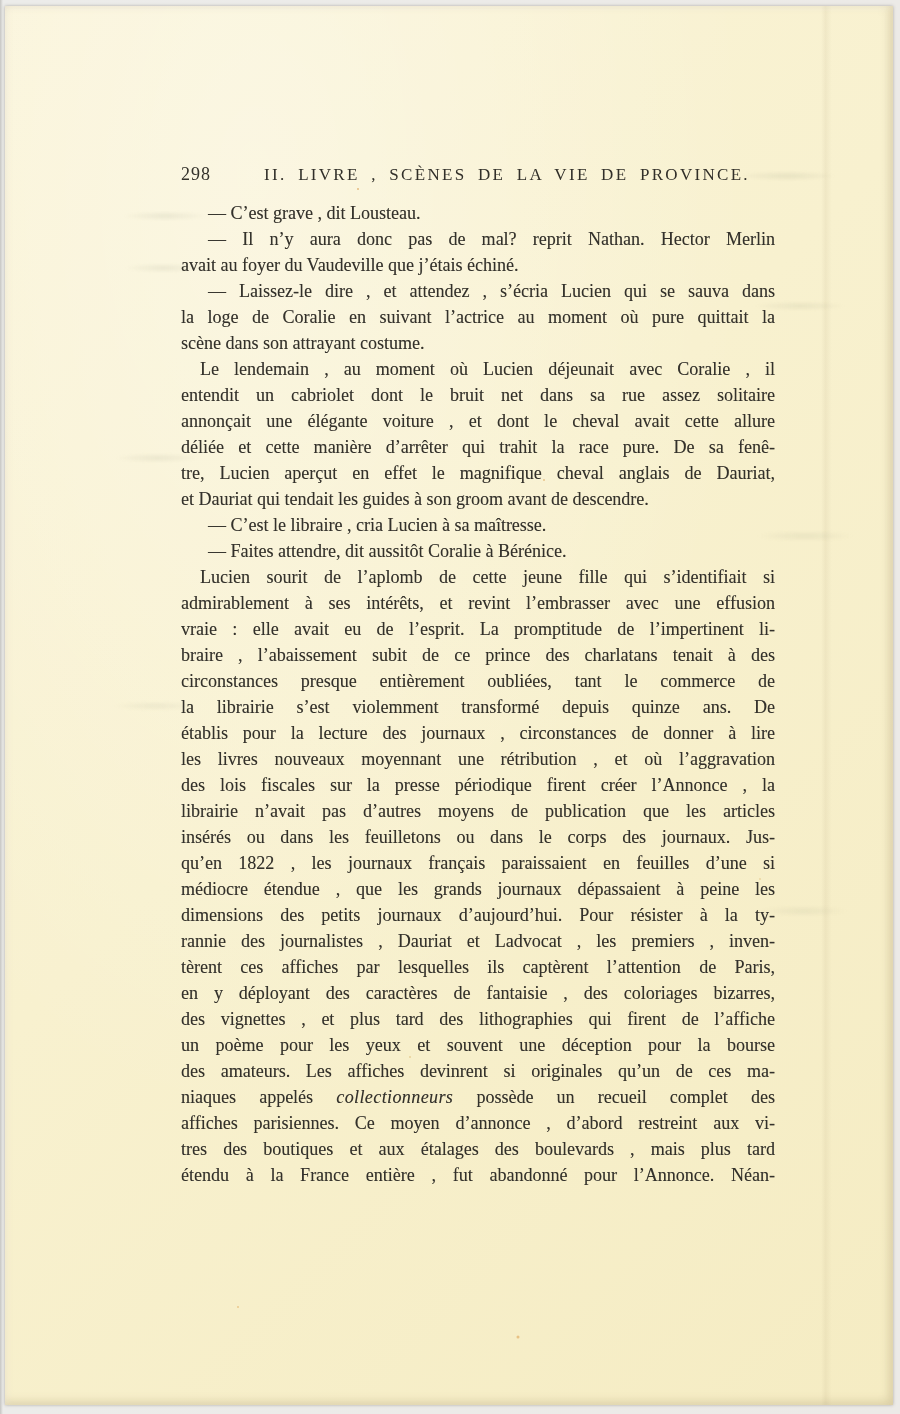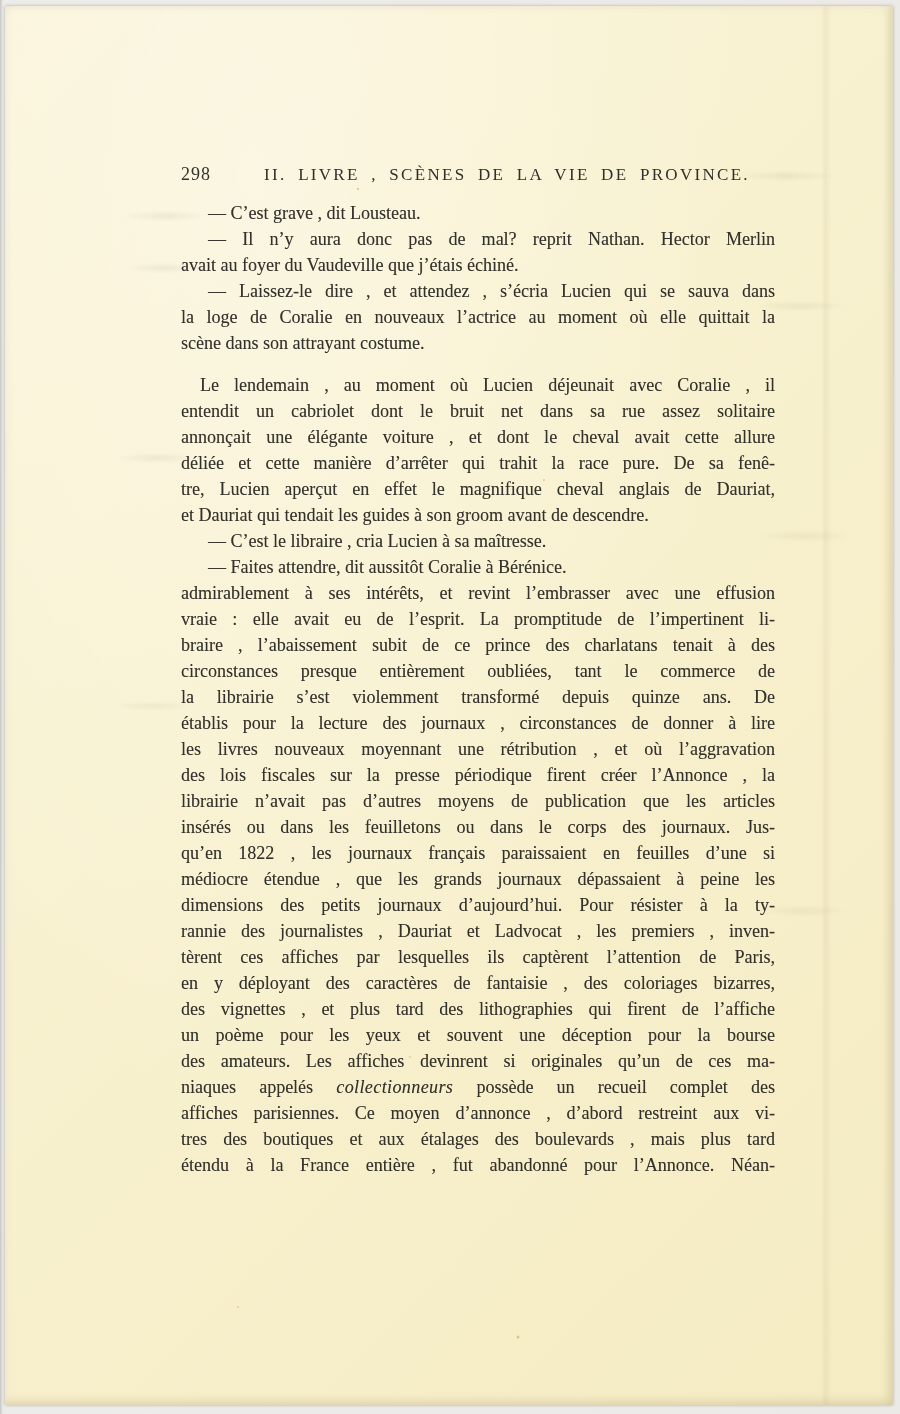--- a/index.html
+++ b/index.html
@@ -63,21 +63,21 @@
     position:absolute;left:176px;top:194px;width:594px;
     font-size:18px;color:#33312b;
     text-shadow:0.25px 0.25px 0 rgba(55,50,40,0.35);
   }
   .line{
     height:26px;line-height:26px;white-space:normal;
     text-align:justify;text-align-last:justify;
   }
   .line.last{text-align-last:left;}
   .line.first.dialogue{padding-left:27px;}
-  .line.first.normal{padding-left:19px;margin-top:16px;}
+  .line.first.normal{padding-left:19px;}
   .it{font-style:italic;letter-spacing:0.4px;}
 </style>
 </head>
 <body>
 
 <div class="scan">
   <div class="paper">
     <div class="verso-bleed"></div>
     <div class="specks"></div>
     <header class="header">
@@ -87,38 +87,39 @@
     <main class="text-block">
         <div>
           <div class="line first dialogue last"><span>— C’est grave , dit Lousteau.</span></div>
         </div>
         <div>
           <div class="line first dialogue"><span>— Il n’y aura donc pas de mal? reprit Nathan. Hector Merlin</span></div>
           <div class="line last"><span>avait au foyer du Vaudeville que j’étais échiné.</span></div>
         </div>
         <div>
           <div class="line first dialogue"><span>— Laissez-le dire , et attendez , s’écria Lucien qui se sauva dans</span></div>
-          <div class="line"><span>la loge de Coralie en nouveaux l’actrice au moment où elle quittait la</span></div>
+          <div class="line"><span>la loge de Coralie en suivant l’actrice au moment où pure quittait la</span></div>
           <div class="line last"><span>scène dans son attrayant costume.</span></div>
         </div>
         <div>
           <div class="line first normal"><span>Le lendemain , au moment où Lucien déjeunait avec Coralie , il</span></div>
           <div class="line"><span>entendit un cabriolet dont le bruit net dans sa rue assez solitaire</span></div>
           <div class="line"><span>annonçait une élégante voiture , et dont le cheval avait cette allure</span></div>
           <div class="line"><span>déliée et cette manière d’arrêter qui trahit la race pure. De sa fenê-</span></div>
           <div class="line"><span>tre, Lucien aperçut en effet le magnifique cheval anglais de Dauriat,</span></div>
           <div class="line last"><span>et Dauriat qui tendait les guides à son groom avant de descendre.</span></div>
         </div>
         <div>
           <div class="line first dialogue last"><span>— C’est le libraire , cria Lucien à sa maîtresse.</span></div>
         </div>
         <div>
           <div class="line first dialogue last"><span>— Faites attendre, dit aussitôt Coralie à Bérénice.</span></div>
         </div>
         <div>
+          <div class="line first normal"><span>Lucien sourit de l’aplomb de cette jeune fille qui s’identifiait si</span></div>
           <div class="line"><span>admirablement à ses intérêts, et revint l’embrasser avec une effusion</span></div>
           <div class="line"><span>vraie : elle avait eu de l’esprit. La promptitude de l’impertinent li-</span></div>
           <div class="line"><span>braire , l’abaissement subit de ce prince des charlatans tenait à des</span></div>
           <div class="line"><span>circonstances presque entièrement oubliées, tant le commerce de</span></div>
           <div class="line"><span>la librairie s’est violemment transformé depuis quinze ans. De</span></div>
           <div class="line"><span>établis pour la lecture des journaux , circonstances de donner à lire</span></div>
           <div class="line"><span>les livres nouveaux moyennant une rétribution , et où l’aggravation</span></div>
           <div class="line"><span>des lois fiscales sur la presse périodique firent créer l’Annonce , la</span></div>
           <div class="line"><span>librairie n’avait pas d’autres moyens de publication que les articles</span></div>
           <div class="line"><span>insérés ou dans les feuilletons ou dans le corps des journaux. Jus-</span></div>

